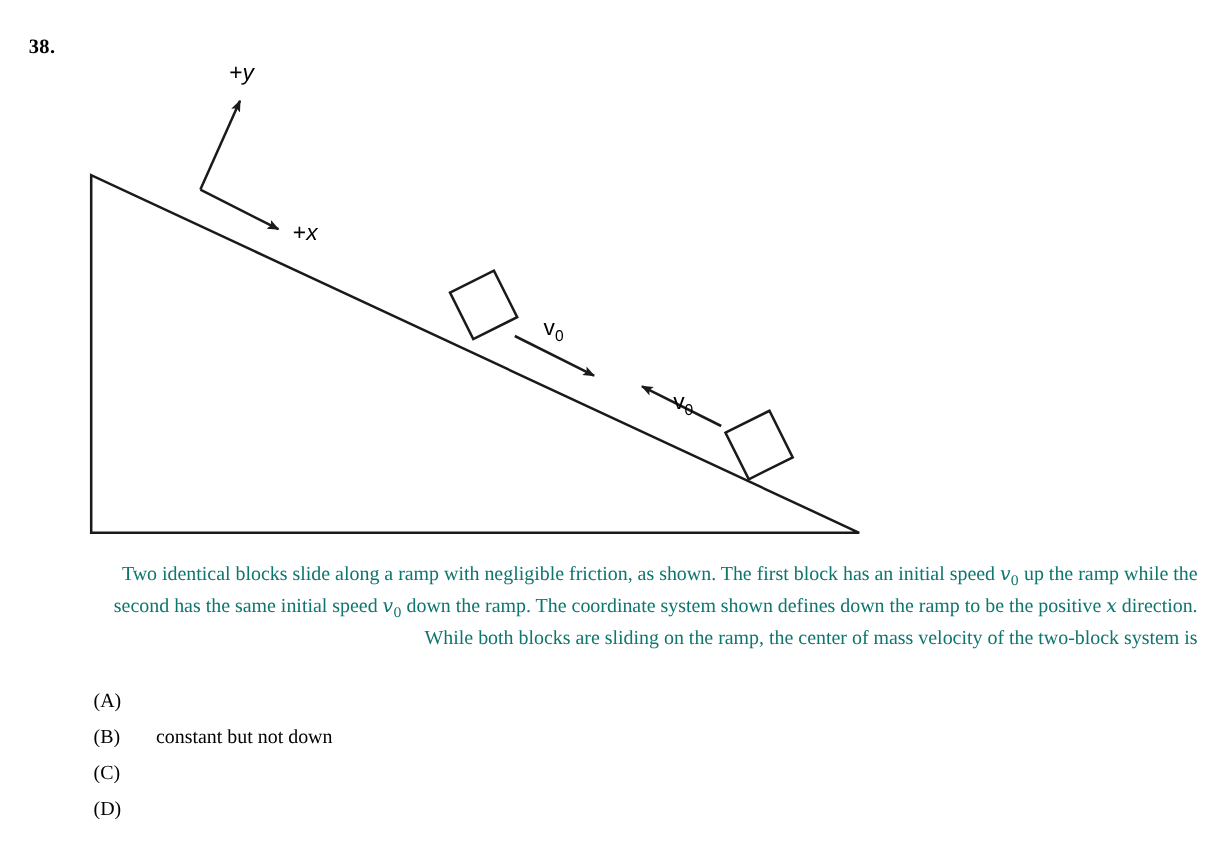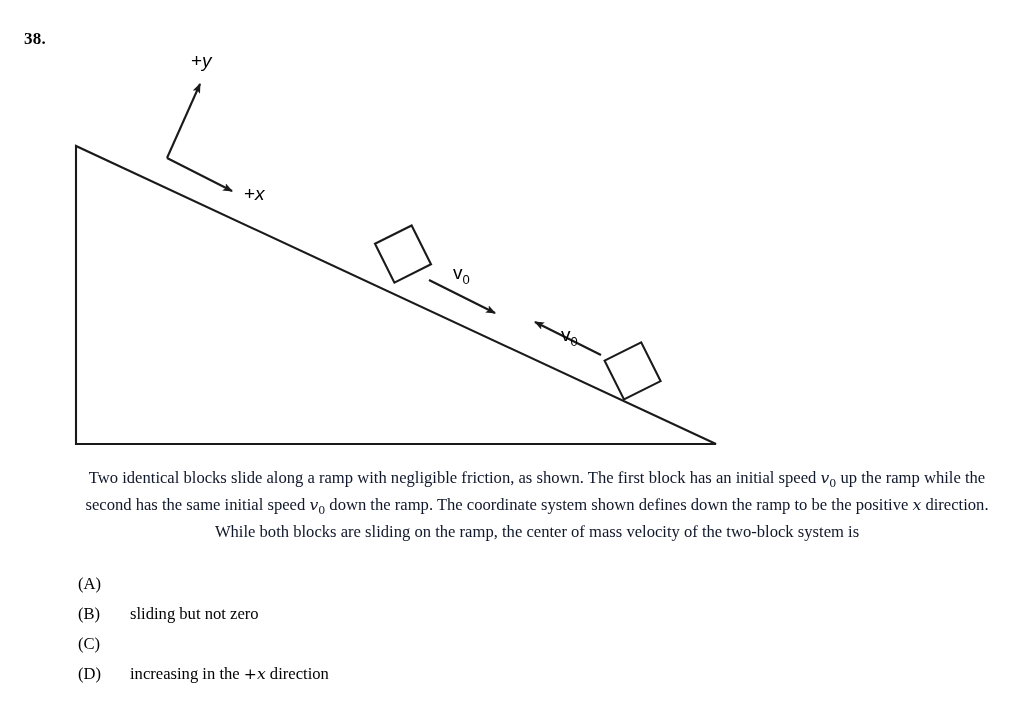--- a/index.html
+++ b/index.html
@@ -64,22 +64,22 @@
 
   
   .stem {
     position: absolute;
     left: 76px;
     top: 468px;
     width: 922px;
     font-family: "Liberation Serif", serif;
     font-size: 16.6px;
     line-height: 20.7px;
-    text-align: center;
-    color: #0f172a;
+    text-align: right;
+    color: #0f766e;
   }
   .mv {
     font-family: "DejaVu Serif", serif;
     font-style: italic;
     font-size: 15.6px;
   }
   .mv sub {
     font-style: normal;
     font-size: 11px;
     font-family: "DejaVu Serif", serif;
@@ -164,27 +164,26 @@
   <div class="stem"><span>Two identical blocks slide along a ramp with negligible friction, as shown. The first block has an initial speed </span><span class="mv"><span>v</span><sub>0</sub></span><span> up the ramp while the second has the same initial speed </span><span class="mv"><span>v</span><sub>0</sub></span><span> down the ramp. The coordinate system shown defines down the ramp to be the positive </span><span class="mv">x</span><span> direction. While both blocks are sliding on the ramp, the center of mass velocity of the two-block system is</span></div>
 
   <div class="choices">
 
     <div class="choice">
       <span class="choice-letter">(A)</span>
     </div>
 
     <div class="choice">
       <span class="choice-letter">(B)</span>
-      <span class="choice-text">sliding but not zero</span>
+      <span class="choice-text">constant but not down</span>
     </div>
 
     <div class="choice">
       <span class="choice-letter">(C)</span>
     </div>
 
     <div class="choice">
       <span class="choice-letter">(D)</span>
-      <span class="choice-text"><span>increasing in the </span><span class="mv">+</span><span class="mv">x</span><span> direction</span></span>
     </div>
 
   </div>
 
 </div>
 
 </body></html>

